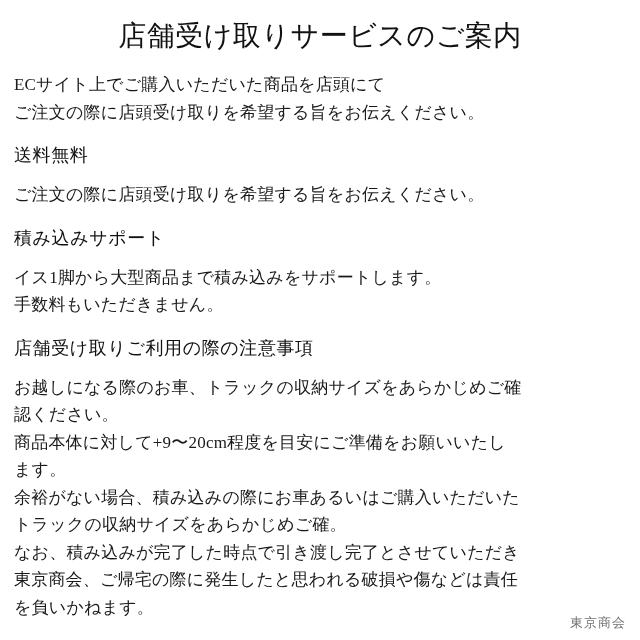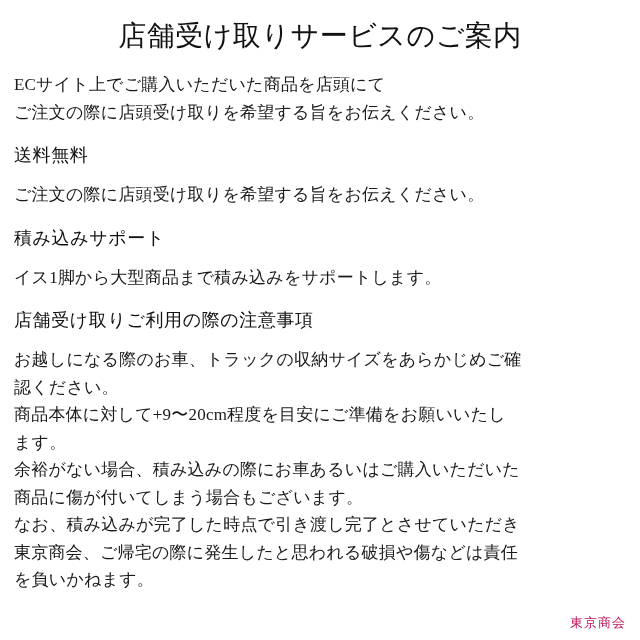--- a/index.html
+++ b/index.html
@@ -51,21 +51,21 @@
     color: #111111;
   }
   .section-heading.sub-indent {
     text-align: left;
   }
   .footer-mark {
     position: absolute;
     right: 14px;
     bottom: 8px;
     font-size: 13px;
-    color: #be185d;
+    color: #737373;
     letter-spacing: 1px;
   }
 </style>
 </head>
 <body>
 
 <div class="page">
 
   <h1 class="doc-title">店舗受け取りサービスのご案内</h1>
 
@@ -75,30 +75,31 @@
   </div>
 
   <h2 class="section-heading">送料無料</h2>
   <div class="body-block">
     <span class="line">ご注文の際に店頭受け取りを希望する旨をお伝えください。</span>
   </div>
 
   <h2 class="section-heading">積み込みサポート</h2>
   <div class="body-block">
     <span class="line">イス1脚から大型商品まで積み込みをサポートします。</span>
+    <span class="line">手数料もいただきません。</span>
   </div>
 
   <h2 class="section-heading sub-indent">店舗受け取りご利用の際の注意事項</h2>
   <div class="body-block">
     <span class="line">お越しになる際のお車、トラックの収納サイズをあらかじめご確</span>
     <span class="line">認ください。</span>
     <span class="line">商品本体に対して+9〜20cm程度を目安にご準備をお願いいたし</span>
     <span class="line">ます。</span>
     <span class="line">余裕がない場合、積み込みの際にお車あるいはご購入いただいた</span>
-    <span class="line">商品に傷が付いてしまう場合もございます。</span>
+    <span class="line">トラックの収納サイズをあらかじめご確。</span>
     <span class="line">なお、積み込みが完了した時点で引き渡し完了とさせていただき</span>
     <span class="line">東京商会、ご帰宅の際に発生したと思われる破損や傷などは責任</span>
     <span class="line">を負いかねます。</span>
   </div>
 
   <div class="footer-mark">東京商会</div>
 
 </div>
 
 </body></html>

